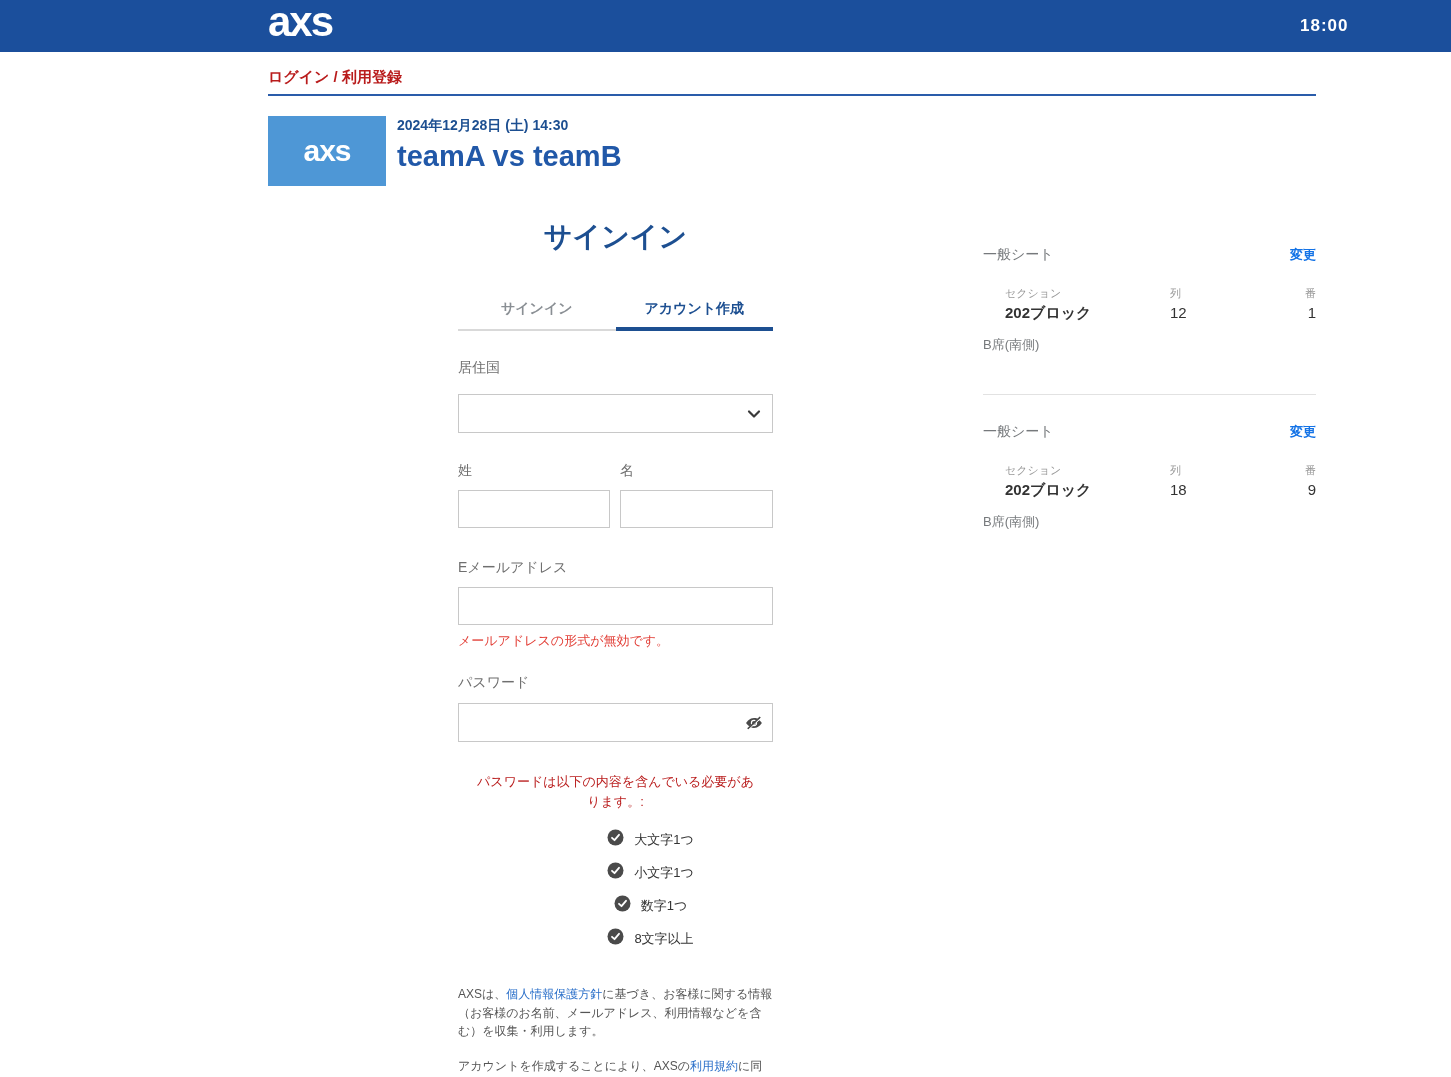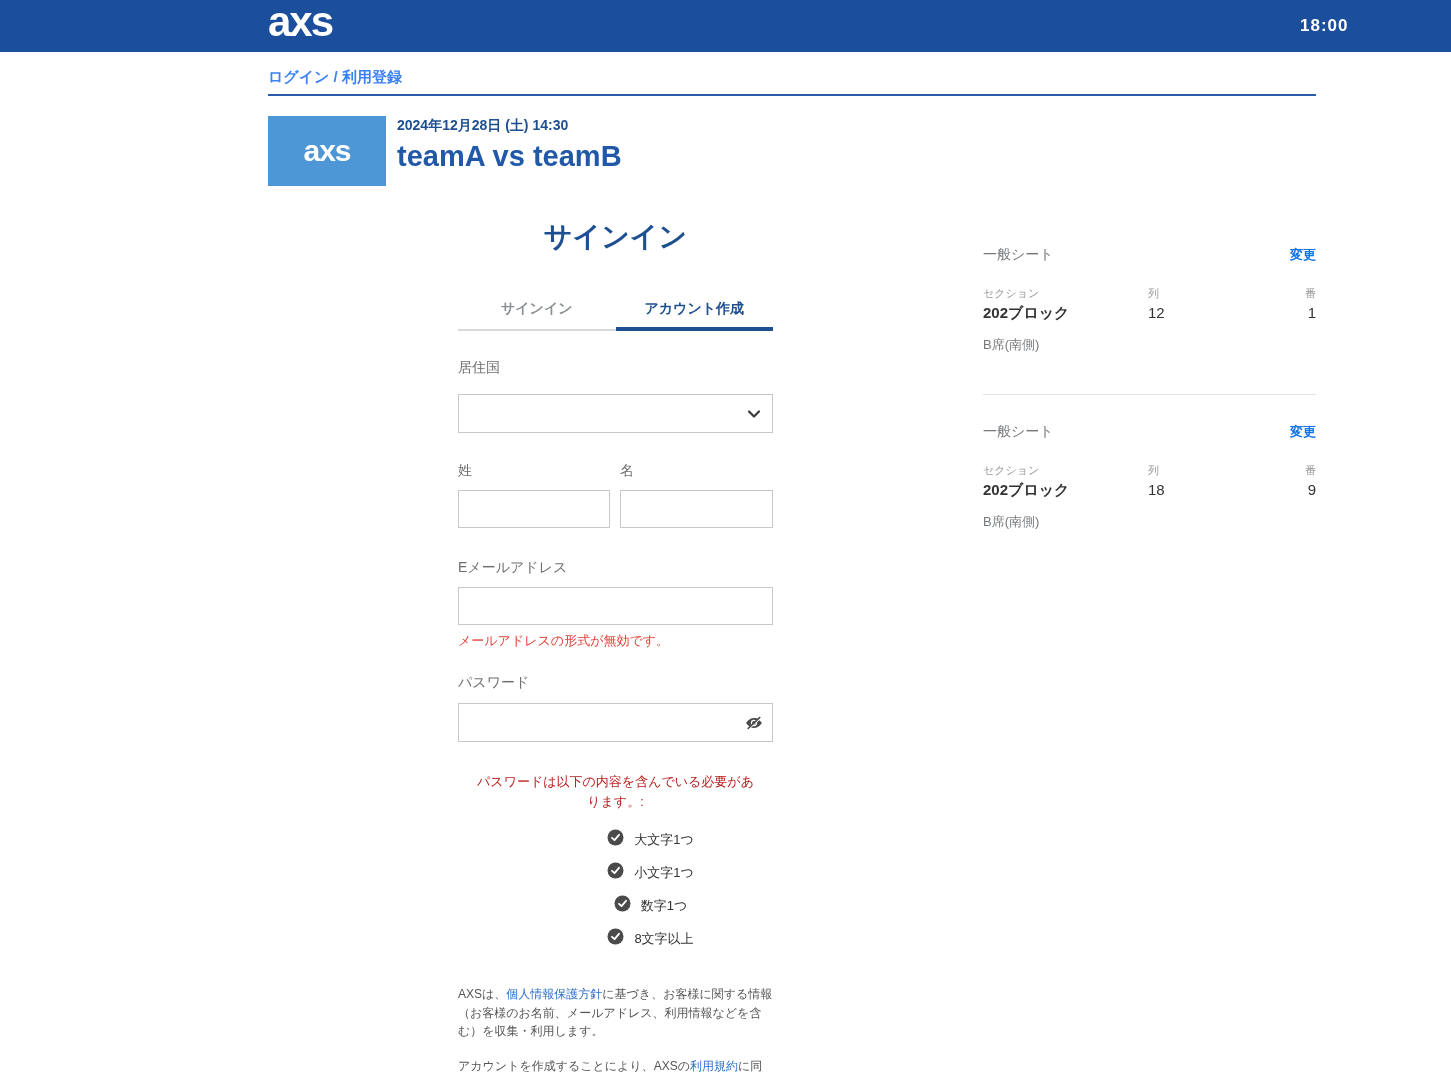--- a/index.html
+++ b/index.html
@@ -18,21 +18,21 @@
   .header-timer {
     position:absolute; left:1300px; top:16px; color:#fff;
     font-size:17px; font-weight:bold; letter-spacing:1px;
   }
 
   
   .page { width:1048px; margin-left:268px; }
 
   .breadcrumb {
     margin-top:16px; padding-bottom:7px; border-bottom:2px solid #2a5caa;
-    font-size:15px; font-weight:bold; color:#3b82f6; cursor:pointer;
+    font-size:15px; font-weight:bold; color:#b91c1c; cursor:pointer;
   }
 
   
   .event { display:flex; margin-top:20px; height:70px; }
   .event-logo {
     width:118px; height:70px; background:#4e97d6; color:#fff;
     display:flex; align-items:center; justify-content:center;
     font-size:30px; font-weight:800; letter-spacing:-1px; flex:none;
   }
   .event-info { margin-left:11px; padding-top:1px; }
@@ -89,21 +89,21 @@
 
   .legal { margin-top:36px; font-size:12px; color:#555; line-height:1.55; }
   .legal-p2 { margin-top:16px; }
   .legal a, .legal-link { color:#2a6fc9; text-decoration:none; cursor:pointer; }
 
   
   .ticket-head { display:flex; justify-content:space-between; align-items:baseline; }
   .ticket-type { font-size:14px; color:#76797c; }
   .change-link { font-size:13px; font-weight:bold; color:#1473e6; cursor:pointer; }
 
-  .seat-grid { display:grid; grid-template-columns:165px 1fr auto; margin-top:22px; }
+  .seat-grid { display:grid; grid-template-columns:165px 1fr auto; margin-top:22px;margin-left:22px; }
   .seat-lab { font-size:11px; color:#9a9a9a; }
   .seat-val { font-size:15px; color:#333; margin-top:3px; }
   .seat-val-section { font-weight:bold; }
   .seat-col-right { text-align:right; }
   .seat-note { margin-top:13px; font-size:13px; color:#76797c; }
   .ticket-divider { border:none; border-bottom:1px solid #e2e2e2; margin:40px 0 28px; }
   .ticket-card-2 { }
 
   .total { margin-top:58px; }
   .total-row { display:flex; justify-content:space-between; align-items:baseline; }

